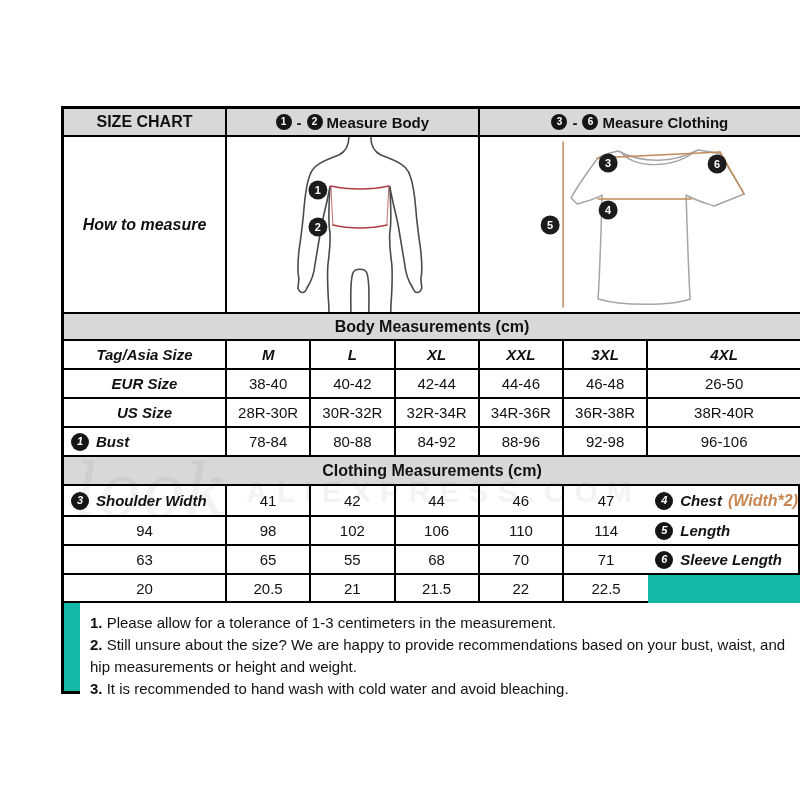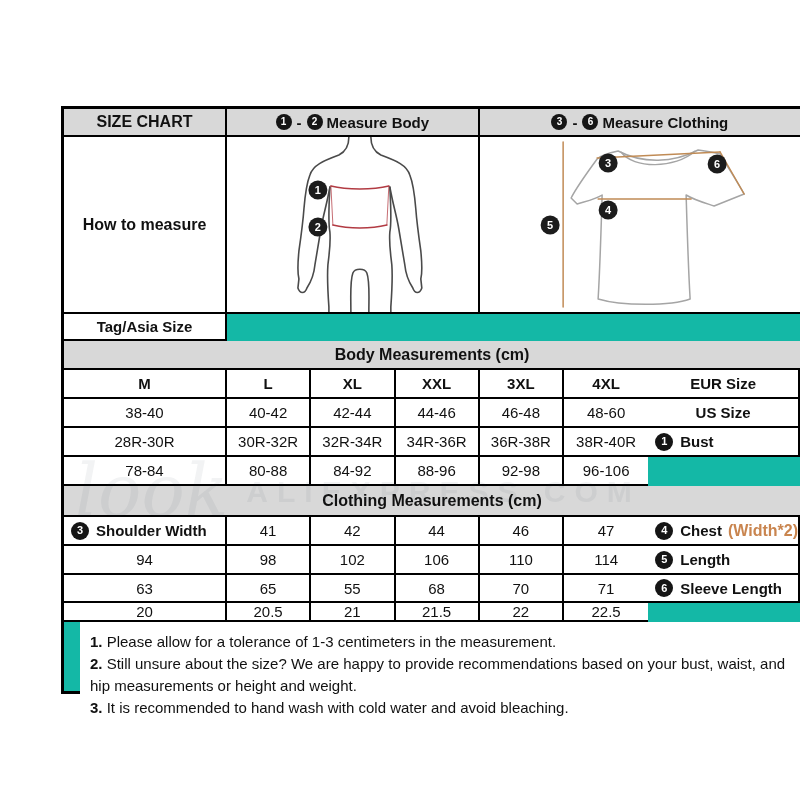--- a/index.html
+++ b/index.html
@@ -16,21 +16,21 @@
   }
   .cell{
     border-right:2px solid #000;border-bottom:2px solid #000;
     display:flex;align-items:center;justify-content:center;
     font-size:15px;position:relative;background:#fff;
   }
   .cell.lastc{border-right:none;}
   .span3{grid-column:span 3;}
   .span7{grid-column:1 / -1;}
   .bar{background:#d8d8d8;font-weight:bold;font-size:16px;}
-  .bold{font-weight:bold;}
+  .bold{font-weight:bold;font-style:italic;}
   .leftal{justify-content:flex-start;padding-left:7px;gap:7px;}
   .val{font-weight:normal;}
   .dot{
     width:18px;height:18px;border-radius:50%;background:#151515;color:#fff;
     font-size:11px;font-weight:bold;display:inline-flex;align-items:center;
     justify-content:center;flex:0 0 auto;line-height:1;
   }
   .dot.sm{width:16px;height:16px;font-size:10px;}
   .hdr-measure{display:flex;align-items:center;gap:4px;font-weight:bold;font-size:15px;}
   .hdr-measure .dash{font-weight:bold;margin:0 1px;}
@@ -122,37 +122,37 @@
         <circle cx="37" cy="88" r="9.5" fill="#1c1c1c"></circle>
         <text x="37" y="92" text-anchor="middle" font-size="11" font-weight="bold" fill="#fff">5</text>
       </g>
       <g>
         <circle cx="204" cy="27" r="9.5" fill="#1c1c1c"></circle>
         <text x="204" y="31" text-anchor="middle" font-size="11" font-weight="bold" fill="#fff">6</text>
       </g>
     </svg>
   </div>
 
+  <div class="cell bar span7 lastc">Body Measurements (cm)</div>
+
   <div class="cell bold">Tag/Asia Size</div>
-
-  <div class="cell bar span7 lastc">Body Measurements (cm)</div>
   <div class="cell bold">M</div>
   <div class="cell bold">L</div>
   <div class="cell bold">XL</div>
   <div class="cell bold">XXL</div>
   <div class="cell bold">3XL</div>
   <div class="cell bold lastc">4XL</div>
 
   <div class="cell bold">EUR Size</div>
   <div class="cell val">38-40</div>
   <div class="cell val">40-42</div>
   <div class="cell val">42-44</div>
   <div class="cell val">44-46</div>
   <div class="cell val">46-48</div>
-  <div class="cell val lastc">48-60</div>
+  <div class="cell val lastc">26-50</div>
 
   <div class="cell bold">US Size</div>
   <div class="cell val">28R-30R</div>
   <div class="cell val">30R-32R</div>
   <div class="cell val">32R-34R</div>
   <div class="cell val">34R-36R</div>
   <div class="cell val">36R-38R</div>
   <div class="cell val lastc">38R-40R</div>
 
   <div class="cell bold leftal">

